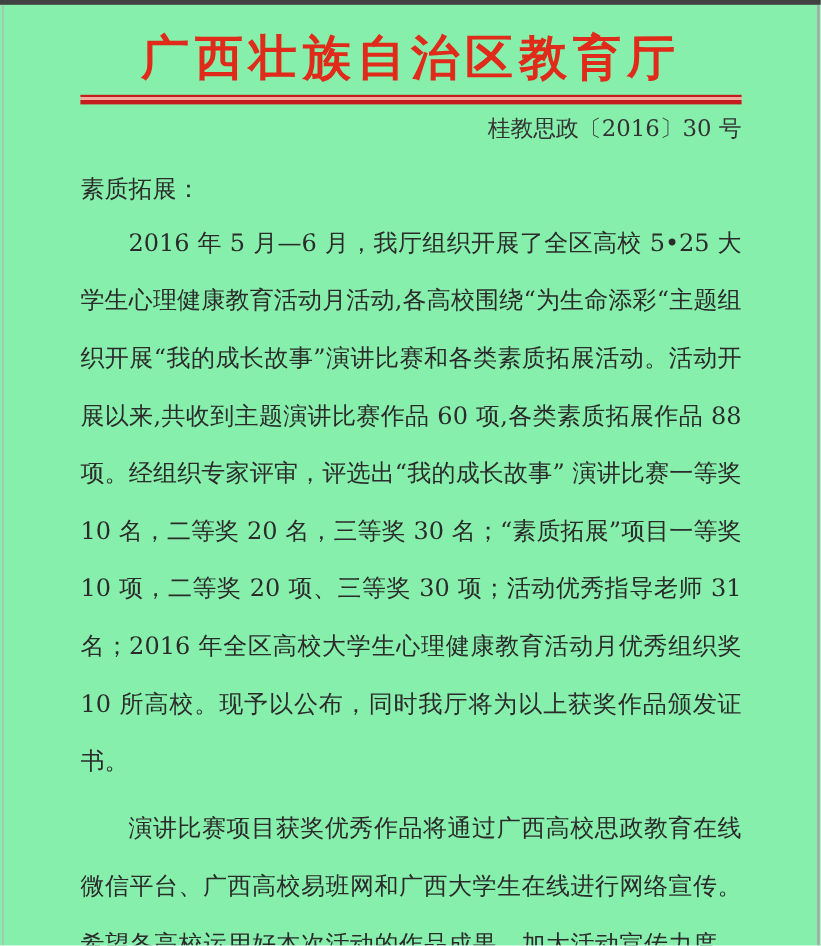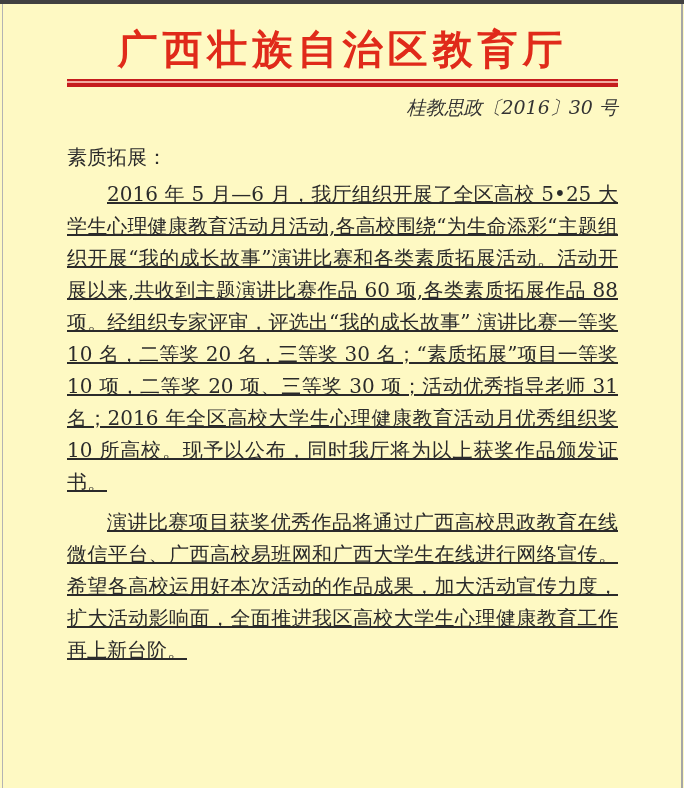--- a/index.html
+++ b/index.html
@@ -5,21 +5,21 @@
   html, body {
     margin: 0;
     padding: 0;
     background: #ffffff;
   }
   .page {
     position: relative;
     width: 684px;
     height: 788px;
     box-sizing: border-box;
-    background: #fef9c3;
+    background: #86efac;
     border-top: 4px solid #414141;
     overflow: hidden;
     font-family: "DejaVu Serif", "Liberation Serif", serif;
   }
   
   .edge-left {
     position: absolute;
     left: 2px; top: 0; bottom: 0;
     width: 1px;
     background: #b3b3b3;
@@ -56,21 +56,20 @@
       #f2aba1 2px, #f2aba1 4px,
       #c51d1d 4px, #c51d1d 8px
     );
   }
   .doc-number {
     margin-top: 9px;
     text-align: right;
     font-size: 19px;
     line-height: 22px;
     color: #333333;
-    font-style: italic;
   }
   .doc-title {
     margin: 32px 0 0 0;
     text-align: center;
     font-size: 27px;
     font-weight: bold;
     color: #111111;
     line-height: 42px;
   }
   .doc-title .title-line {
@@ -79,24 +78,23 @@
   .salutation {
     margin-top: 26px;
     font-size: 20px;
     line-height: 26px;
     color: #2b2b2b;
   }
   .body-para {
     margin: 8px 0 0 0;
     text-indent: 2em;
     font-size: 20px;
-    line-height: 32px;
+    line-height: 48px;
     text-align: justify;
     color: #2b2b2b;
-    text-decoration: underline;
   }
 </style>
 </head>
 <body>
 
 <div class="page">
   <div class="edge-left"></div>
   <div class="edge-right"></div>
 
   <div class="content">

